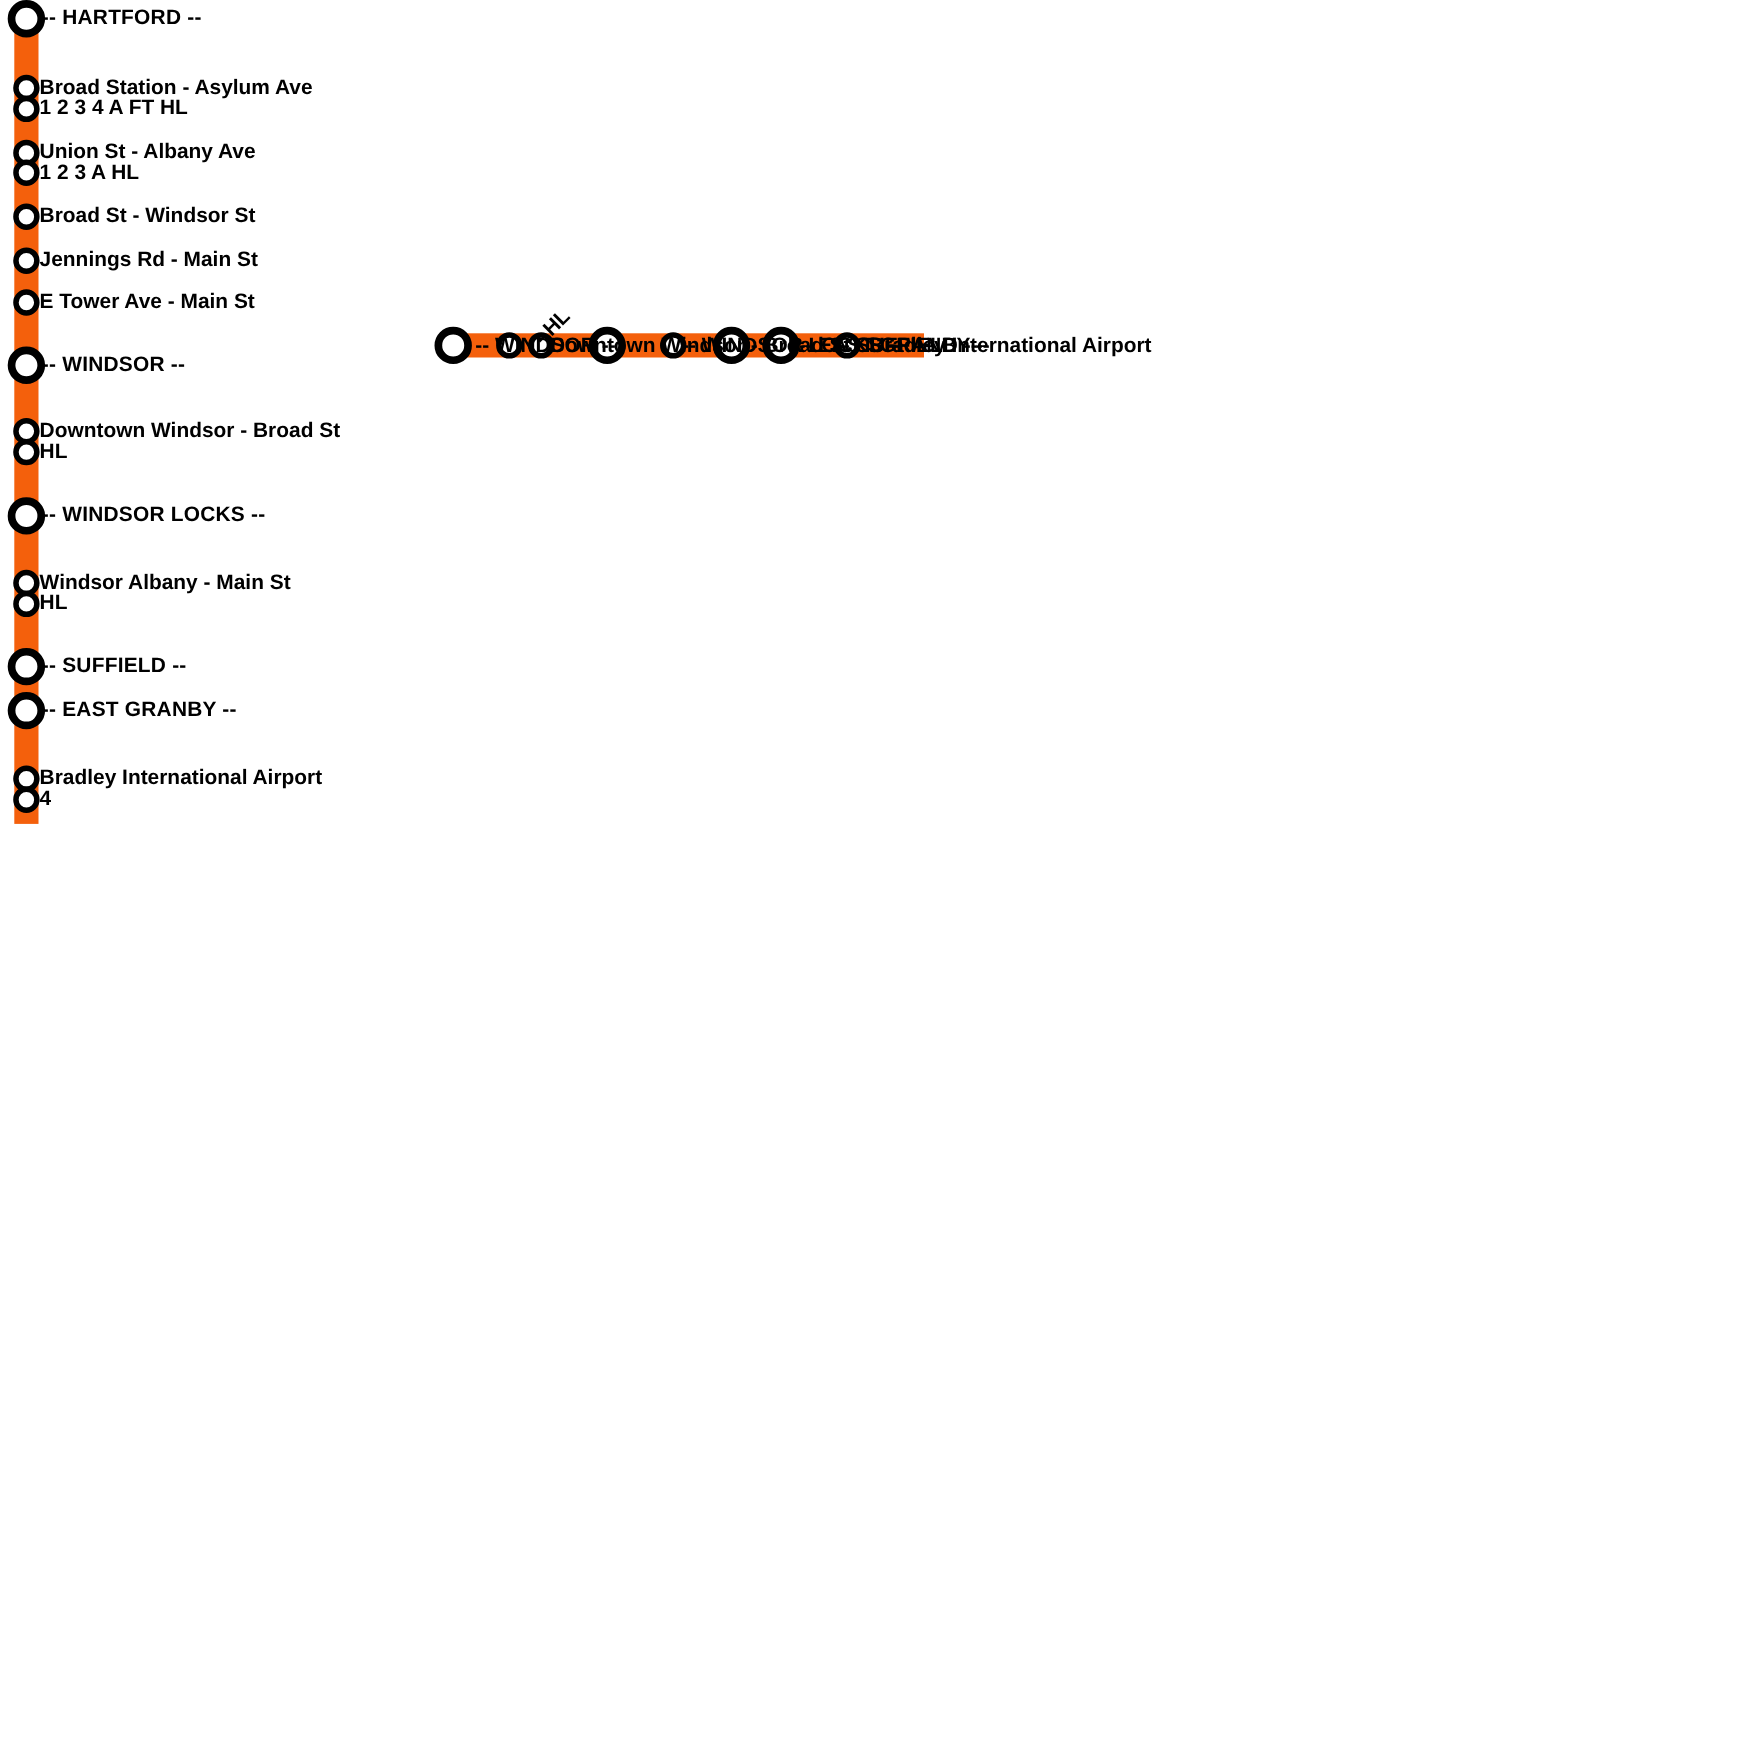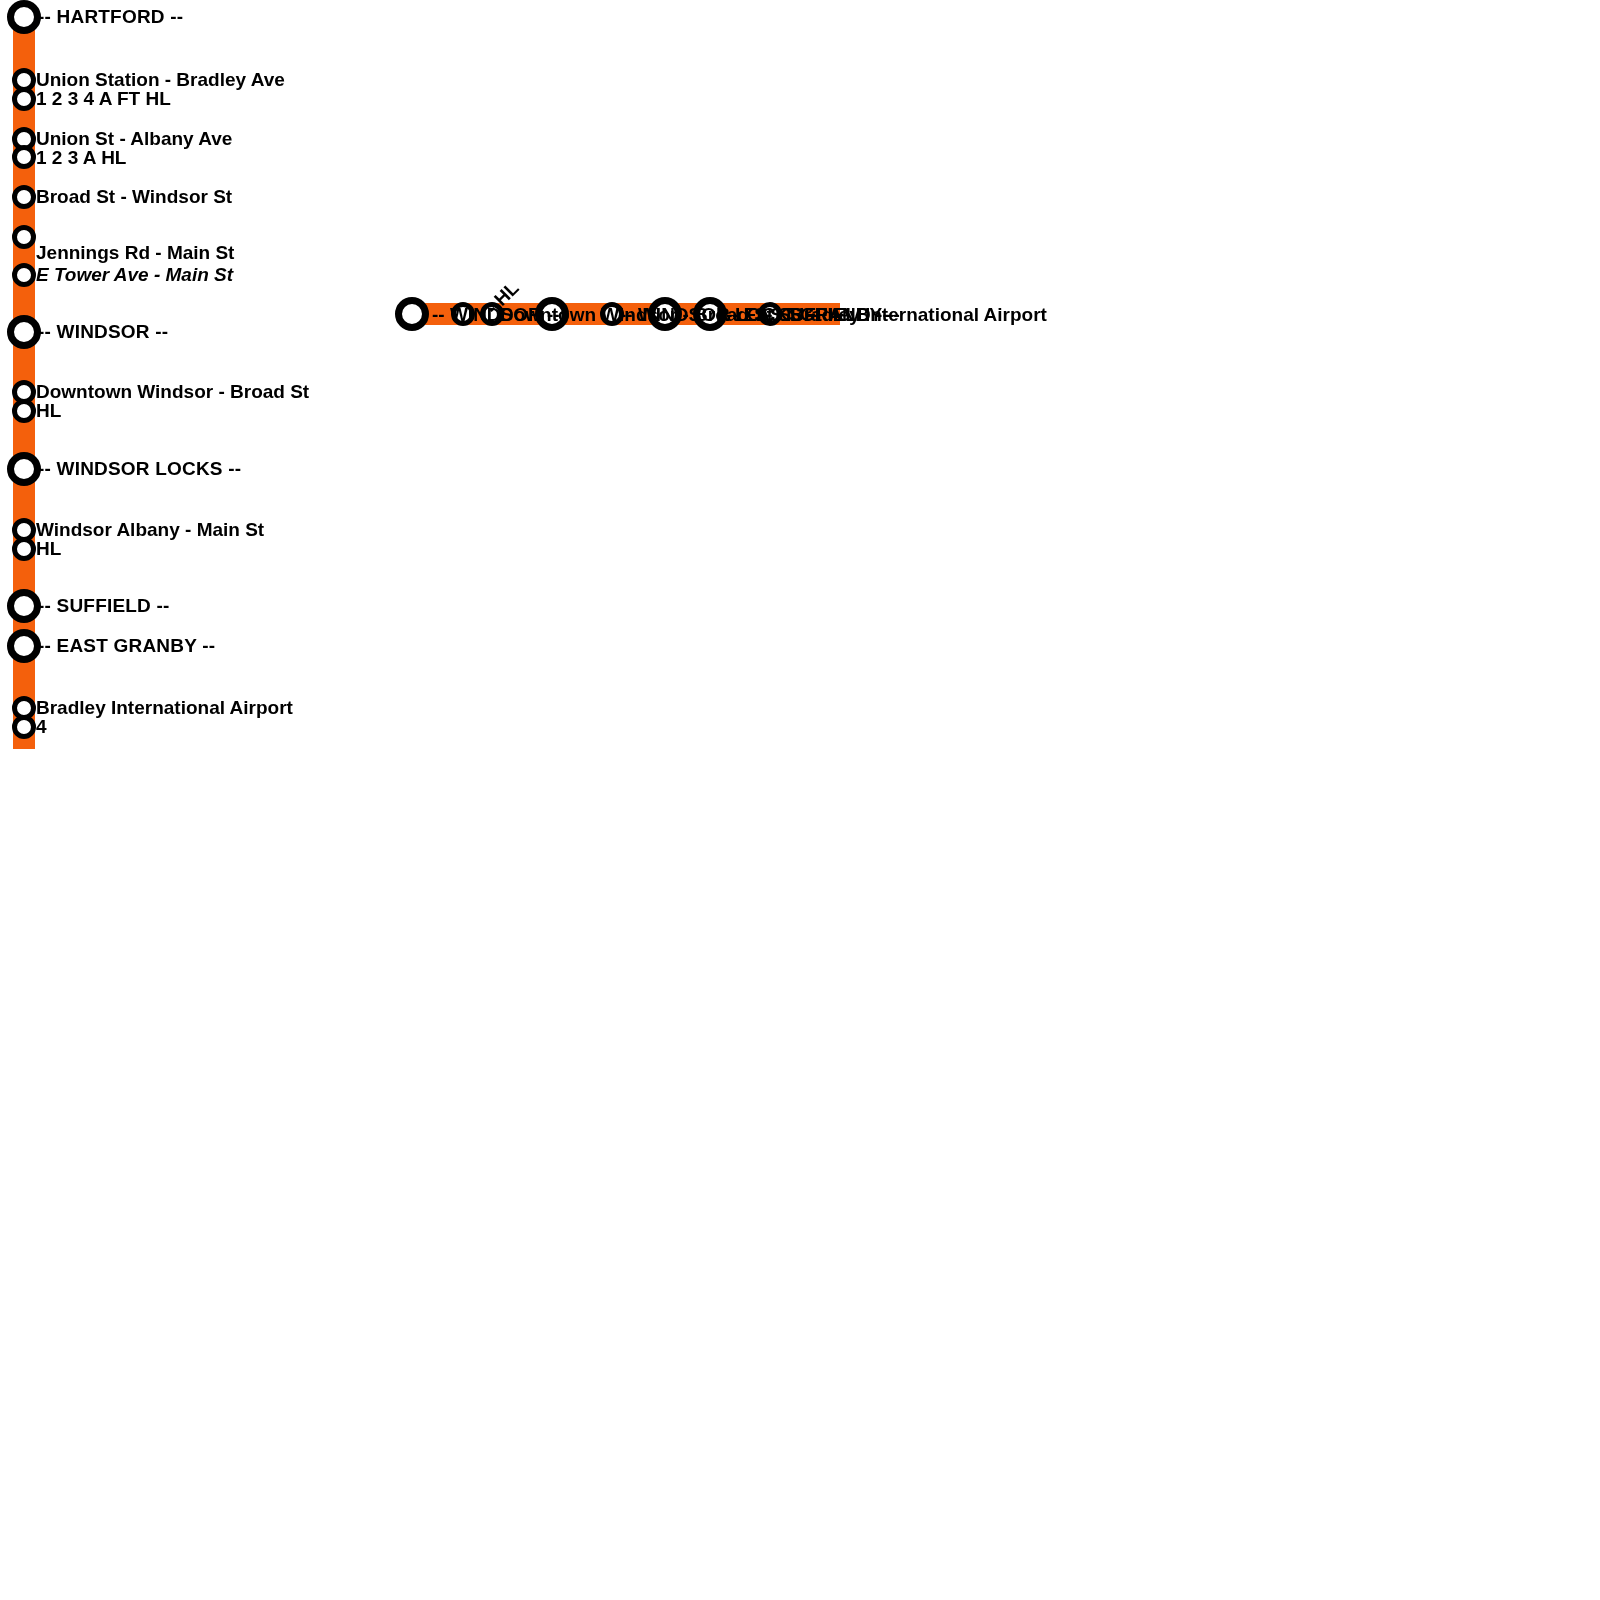--- a/index.html
+++ b/index.html
@@ -83,33 +83,33 @@
     <div class="seg" style="left: 13px; top: 469px; width: 22px; height: 65px;"></div>
     <div class="seg" style="left: 13px; top: 530px; width: 22px; height: 23px;"></div>
     <div class="seg" style="left: 13px; top: 549px; width: 22px; height: 61px;"></div>
     <div class="seg" style="left: 13px; top: 606px; width: 22px; height: 44px;"></div>
     <div class="seg" style="left: 13px; top: 646px; width: 22px; height: 66px;"></div>
     <div class="seg" style="left: 13px; top: 708px; width: 22px; height: 23px;"></div>
     <div class="seg" style="left: 13px; top: 727px; width: 22px; height: 22px;"></div>
     <div class="stn major" style="left: 7px; top: 0px;"></div>
     <div class="lbl major-name" style="left: 38px; top: 7px;">-- HARTFORD --</div>
     <div class="stn minor" style="left: 12px; top: 68px;"></div>
-    <div class="lbl name" style="left: 36px; top: 70px;">Union Station - Bradley Ave</div>
+    <div class="lbl name" style="left: 36px; top: 70px;">Broad Station - Asylum Ave</div>
     <div class="lbl sub" style="left: 36px; top: 89px;">1 2 3 4 A FT HL</div>
     <div class="stn minor" style="left: 12px; top: 87px;"></div>
     <div class="stn minor" style="left: 12px; top: 127px;"></div>
     <div class="lbl name" style="left: 36px; top: 129px;">Union St - Albany Ave</div>
     <div class="lbl sub" style="left: 36px; top: 148px;">1 2 3 A HL</div>
     <div class="stn minor" style="left: 12px; top: 145px;"></div>
     <div class="stn minor" style="left: 12px; top: 185px;"></div>
     <div class="lbl name" style="left: 36px; top: 187px;">Broad St - Windsor St</div>
     <div class="stn minor" style="left: 12px; top: 225px;"></div>
-    <div class="lbl name" style="left: 36px; top: 227px; margin-top: 16px;">Jennings Rd - Main St</div>
+    <div class="lbl name" style="left: 36px; top: 227px;">Jennings Rd - Main St</div>
     <div class="stn minor" style="left: 12px; top: 263px;"></div>
-    <div class="lbl name" style="left: 36px; top: 265px; font-style: italic;">E Tower Ave - Main St</div>
+    <div class="lbl name" style="left: 36px; top: 265px;">E Tower Ave - Main St</div>
     <div class="stn major" style="left: 7px; top: 315px;"></div>
     <div class="lbl major-name" style="left: 38px; top: 322px;">-- WINDSOR --</div>
     <div class="stn minor" style="left: 12px; top: 380px;"></div>
     <div class="lbl name" style="left: 36px; top: 382px;">Downtown Windsor - Broad St</div>
     <div class="lbl sub" style="left: 36px; top: 401px;">HL</div>
     <div class="stn minor" style="left: 12px; top: 399px;"></div>
     <div class="stn major" style="left: 7px; top: 452px;"></div>
     <div class="lbl major-name" style="left: 38px; top: 459px;">-- WINDSOR LOCKS --</div>
     <div class="stn minor" style="left: 12px; top: 518px;"></div>
     <div class="lbl name" style="left: 36px; top: 520px;">Windsor Albany - Main St</div>

